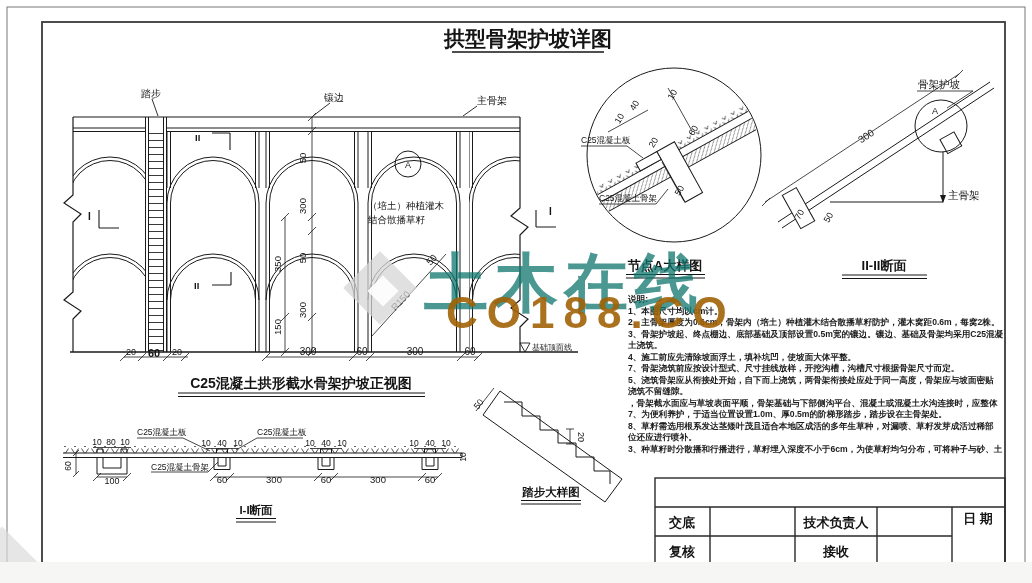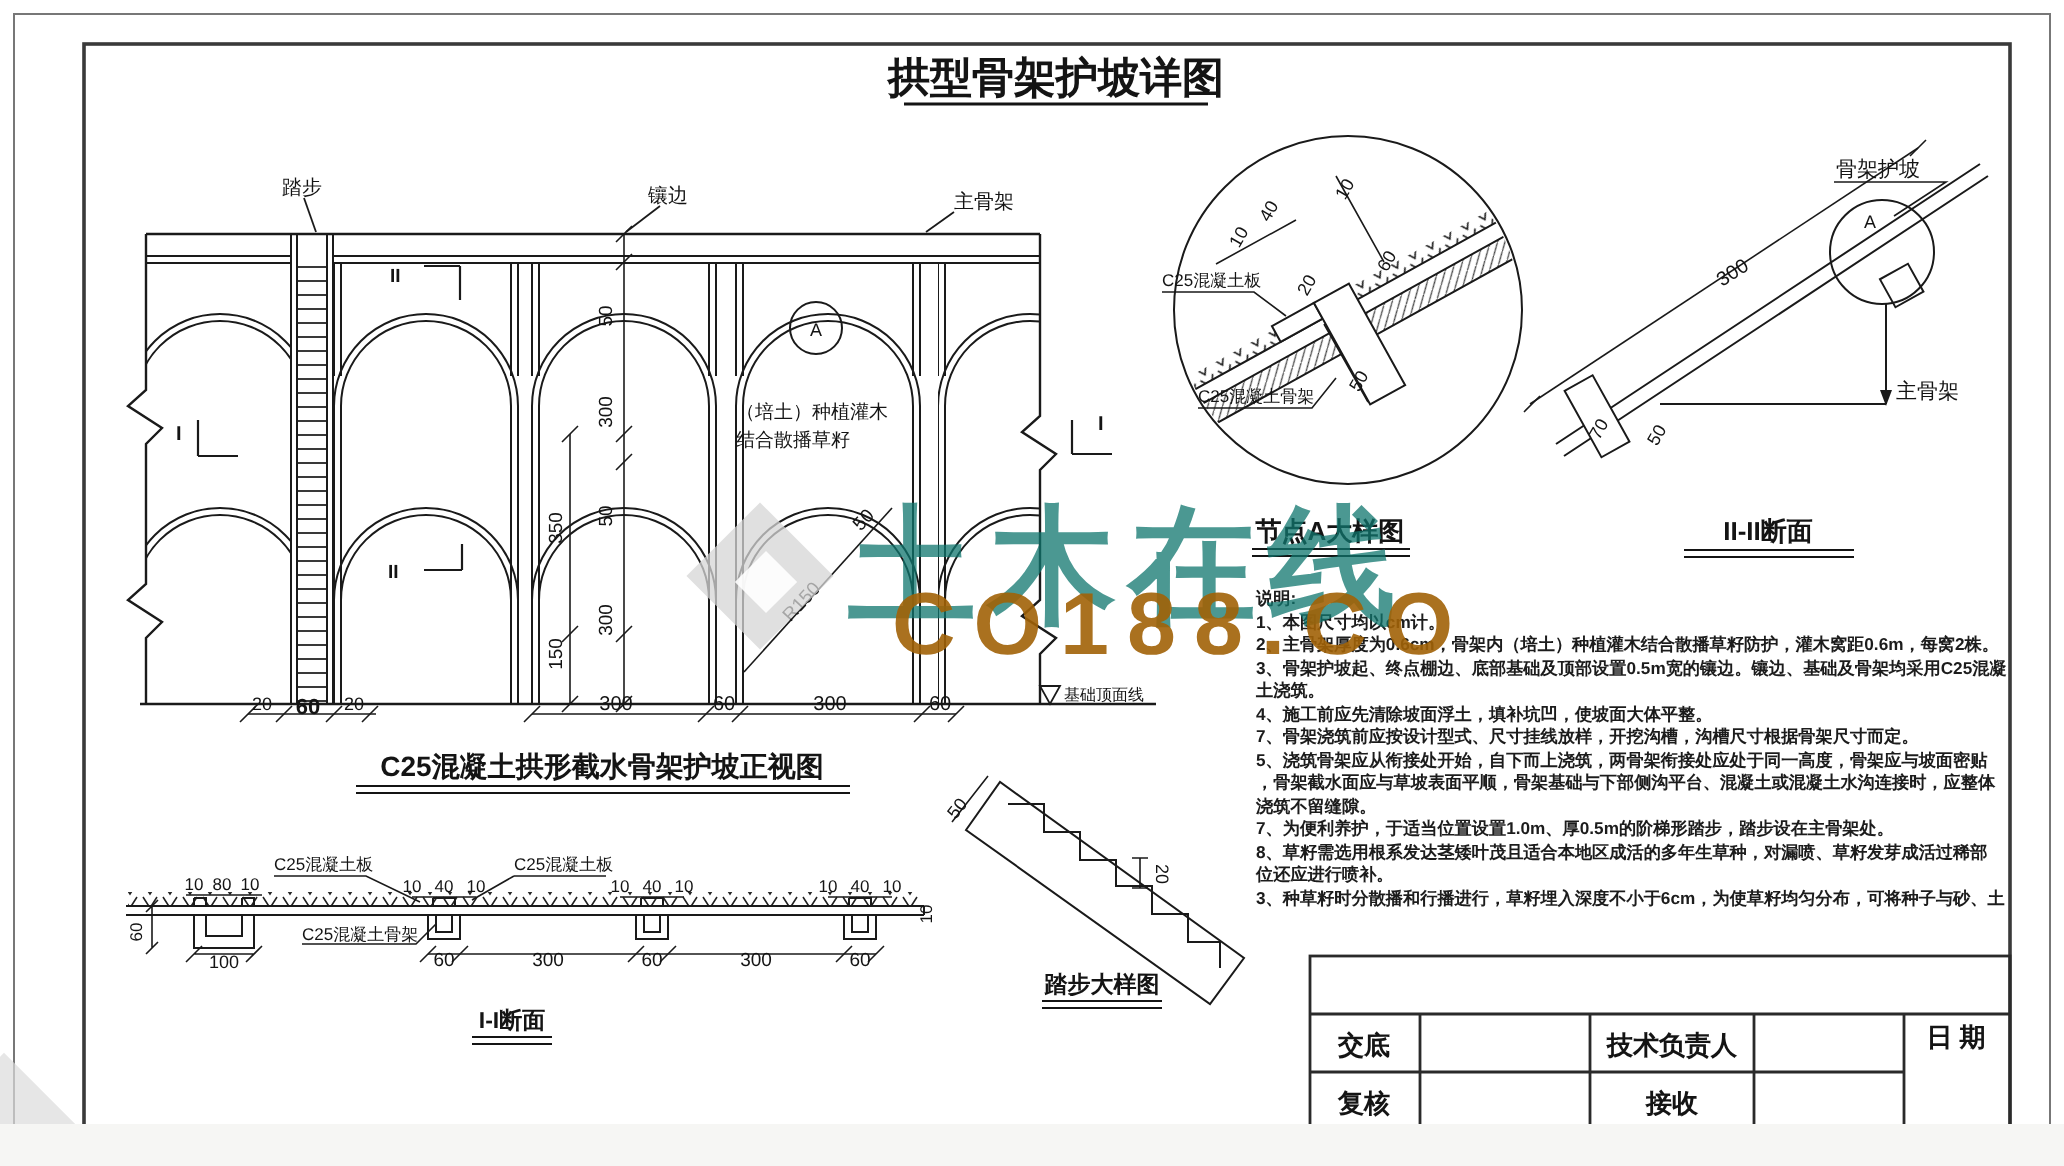--- a/index.html
+++ b/index.html
@@ -278,22 +278,22 @@
 
 <div class="notes">
   <div>说明:</div>
   <div>1、本图尺寸均以cm计。</div>
   <div>2、主骨架厚度为0.6cm，骨架内（培土）种植灌木结合散播草籽防护，灌木窝距0.6m，每窝2株。</div>
   <div>3、骨架护坡起、终点棚边、底部基础及顶部设置0.5m宽的镶边。镶边、基础及骨架均采用C25混凝</div>
   <div>土浇筑。</div>
   <div>4、施工前应先清除坡面浮土，填补坑凹，使坡面大体平整。</div>
   <div>7、骨架浇筑前应按设计型式、尺寸挂线放样，开挖沟槽，沟槽尺寸根据骨架尺寸而定。</div>
   <div>5、浇筑骨架应从衔接处开始，自下而上浇筑，两骨架衔接处应处于同一高度，骨架应与坡面密贴</div>
+  <div>浇筑不留缝隙。</div>
   <div>，骨架截水面应与草坡表面平顺，骨架基础与下部侧沟平台、混凝土或混凝土水沟连接时，应整体</div>
-  <div>浇筑不留缝隙。</div>
   <div>7、为便利养护，于适当位置设置1.0m、厚0.5m的阶梯形踏步，踏步设在主骨架处。</div>
   <div>8、草籽需选用根系发达茎矮叶茂且适合本地区成活的多年生草种，对漏喷、草籽发芽成活过稀部</div>
   <div>位还应进行喷补。</div>
   <div>3、种草籽时分散播和行播进行，草籽埋入深度不小于6cm，为使草籽均匀分布，可将种子与砂、土</div>
 </div>
 
 <div class="wm">
   <div class="wm-diamond"></div>
   <div class="wm-diamond-inner"></div>
   <span class="wm-brand">土木在线</span>

